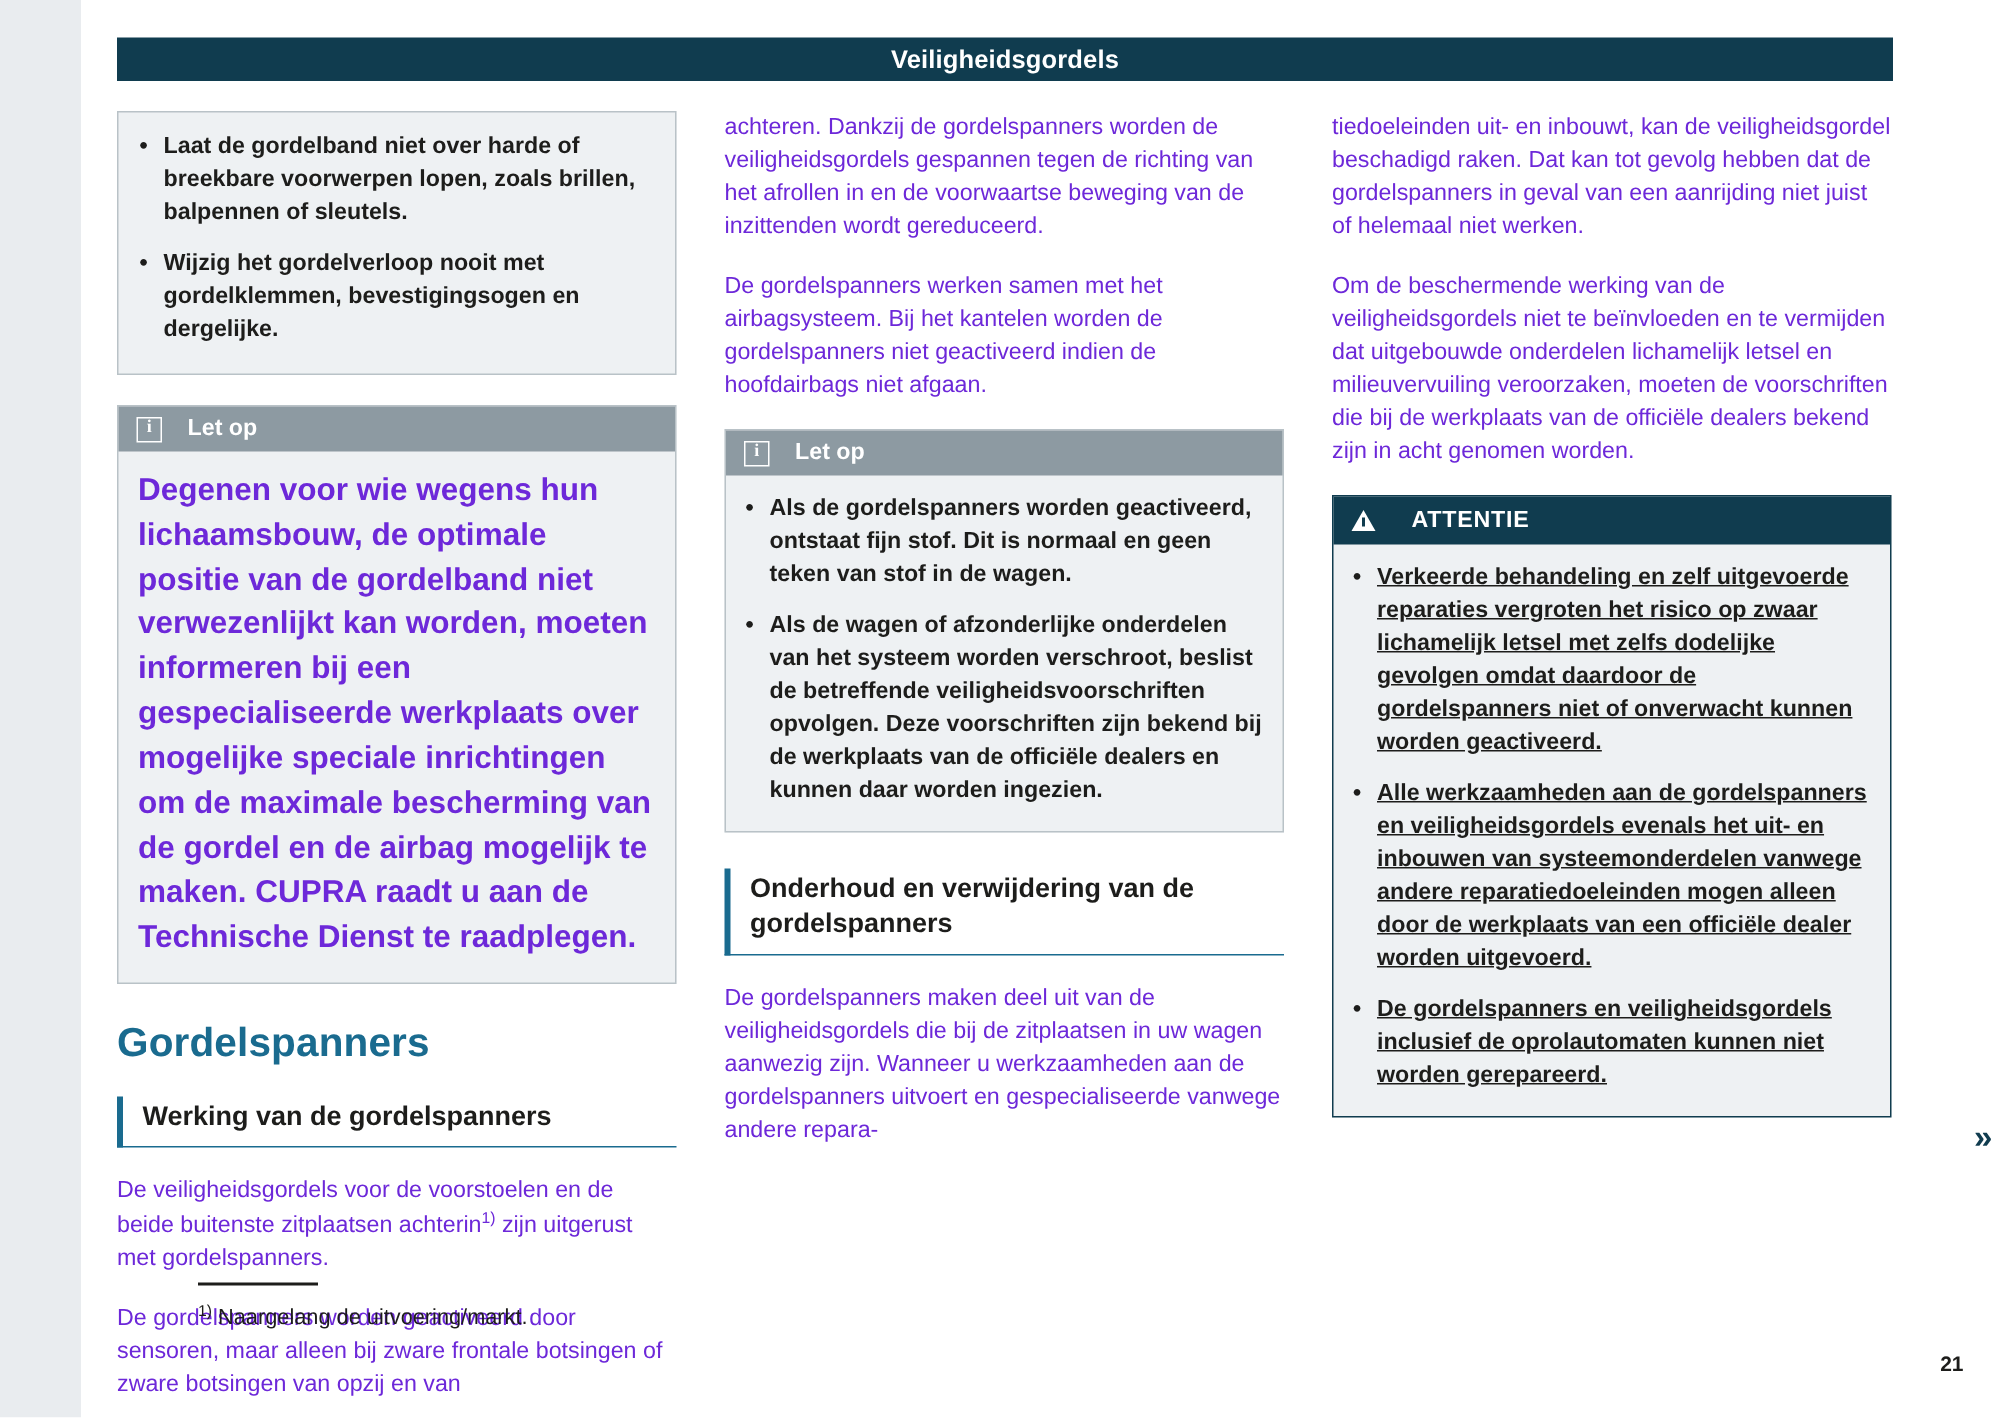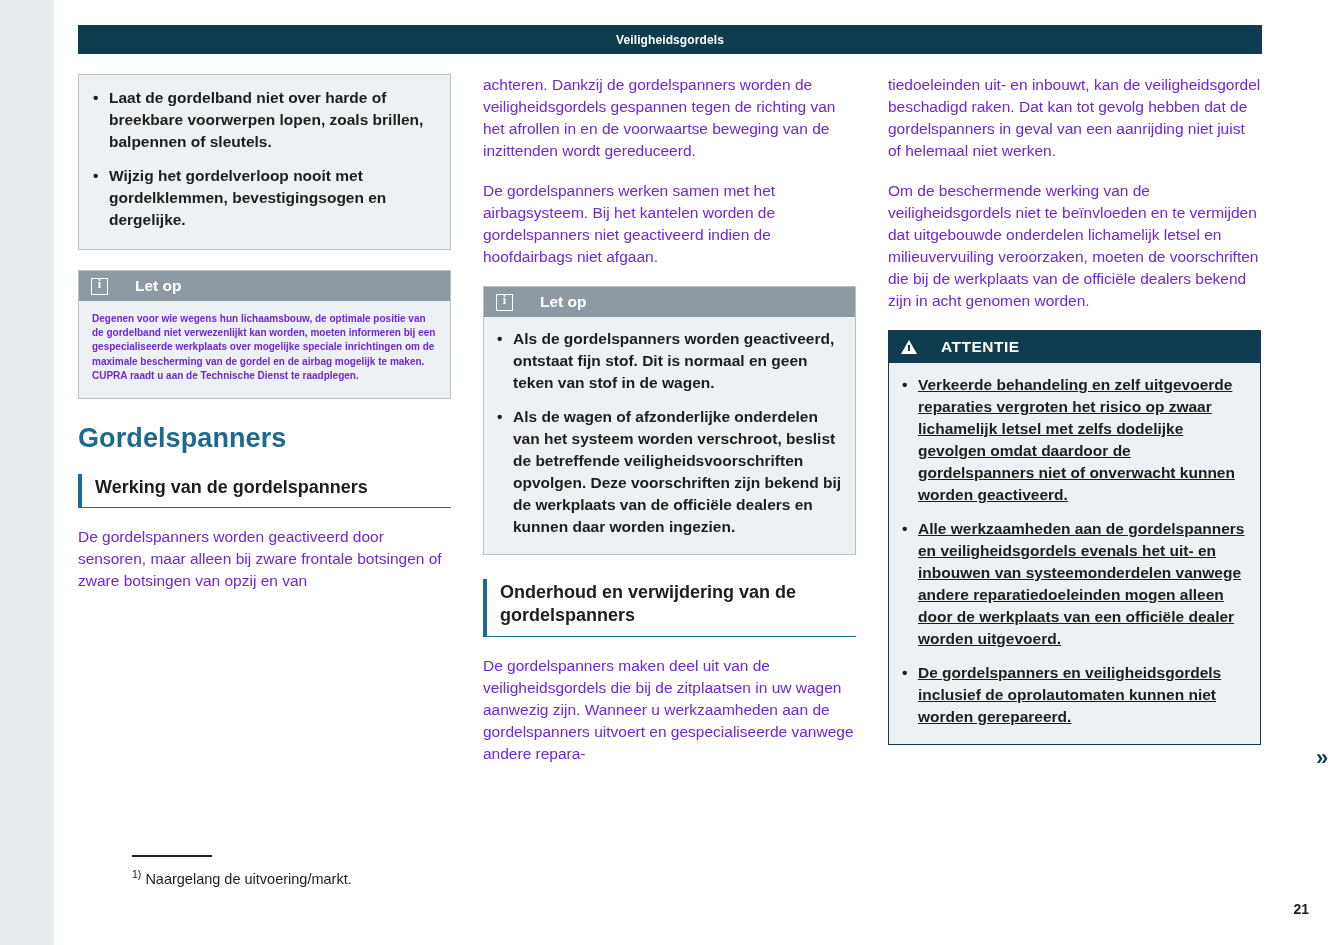--- a/index.html
+++ b/index.html
@@ -37,21 +37,21 @@
     background: #ffffff;
   }
   .header-bar {
     position: absolute;
     left: 24px;
     top: 25px;
     width: 1184px;
     height: 29px;
     background: #103c4f;
     color: #ffffff;
-    font-size: 12px;
+    font-size: 17px;
     font-weight: bold;
     display: flex;
     align-items: center;
     justify-content: center;
     letter-spacing: 0.1px;
   }
   .columns {
     position: absolute;
     left: 24px;
     top: 74px;
@@ -101,21 +101,21 @@
     background: #eef1f3;
   }
   .note-head {
     background: #8d9aa2;
     color: #ffffff;
     font-weight: bold;
     font-size: 15.5px;
     padding: 6px 12px;
     display: flex;
     align-items: center;
-    gap: 27px;
+    gap: 17px;
   }
   .icon-info {
     display: inline-block;
     width: 15px;
     height: 15px;
     border: 1.6px solid #ffffff;
     position: relative;
     flex: 0 0 auto;
   }
   .icon-info:after {
@@ -127,21 +127,21 @@
     font-size: 12px;
     font-weight: bold;
     font-family: "Liberation Serif", serif;
     color: #ffffff;
   }
   .note-body {
     padding: 11px 13px 4px 13px;
   }
   .note-body p {
     font-weight: bold;
-    font-size: 10px;
+    font-size: 21px;
     line-height: 1.42;
     margin-bottom: 11px;
   }
   .note-body ul {
     margin: 0;
     padding: 0;
     list-style: none;
   }
   .note-body li {
     font-size: 15.5px;
@@ -302,20 +302,21 @@
           </div>
           <div class="note-body">
             <p>Degenen voor wie wegens hun lichaamsbouw, de optimale positie van de gordelband niet verwezenlijkt kan worden, moeten informeren bij een gespecialiseerde werkplaats over mogelijke speciale inrichtingen om de maximale bescherming van de gordel en de airbag mogelijk te maken. CUPRA raadt u aan de Technische Dienst te raadplegen.</p>
           </div>
         </div>
 
         <h1 class="section-title">Gordelspanners</h1>
 
         <h2 class="sub-title">Werking van de gordelspanners</h2>
 
+        <p><span>De veiligheidsgordels voor de voorstoelen en de beide buitenste zitplaatsen achterin</span><sup>1)</sup><span> zijn uitgerust met gordelspanners.</span></p>
 
         <p>De gordelspanners worden geactiveerd door sensoren, maar alleen bij zware frontale botsingen of zware botsingen van opzij en van</p>
 
       </div>
 
       <div class="col">
 
         <p>achteren. Dankzij de gordelspanners worden de veiligheidsgordels gespannen tegen de richting van het afrollen in en de voorwaartse beweging van de inzittenden wordt gereduceerd.</p>
         <p>De gordelspanners werken samen met het airbagsysteem. Bij het kantelen worden de gordelspanners niet geactiveerd indien de hoofdairbags niet afgaan.</p>
 

